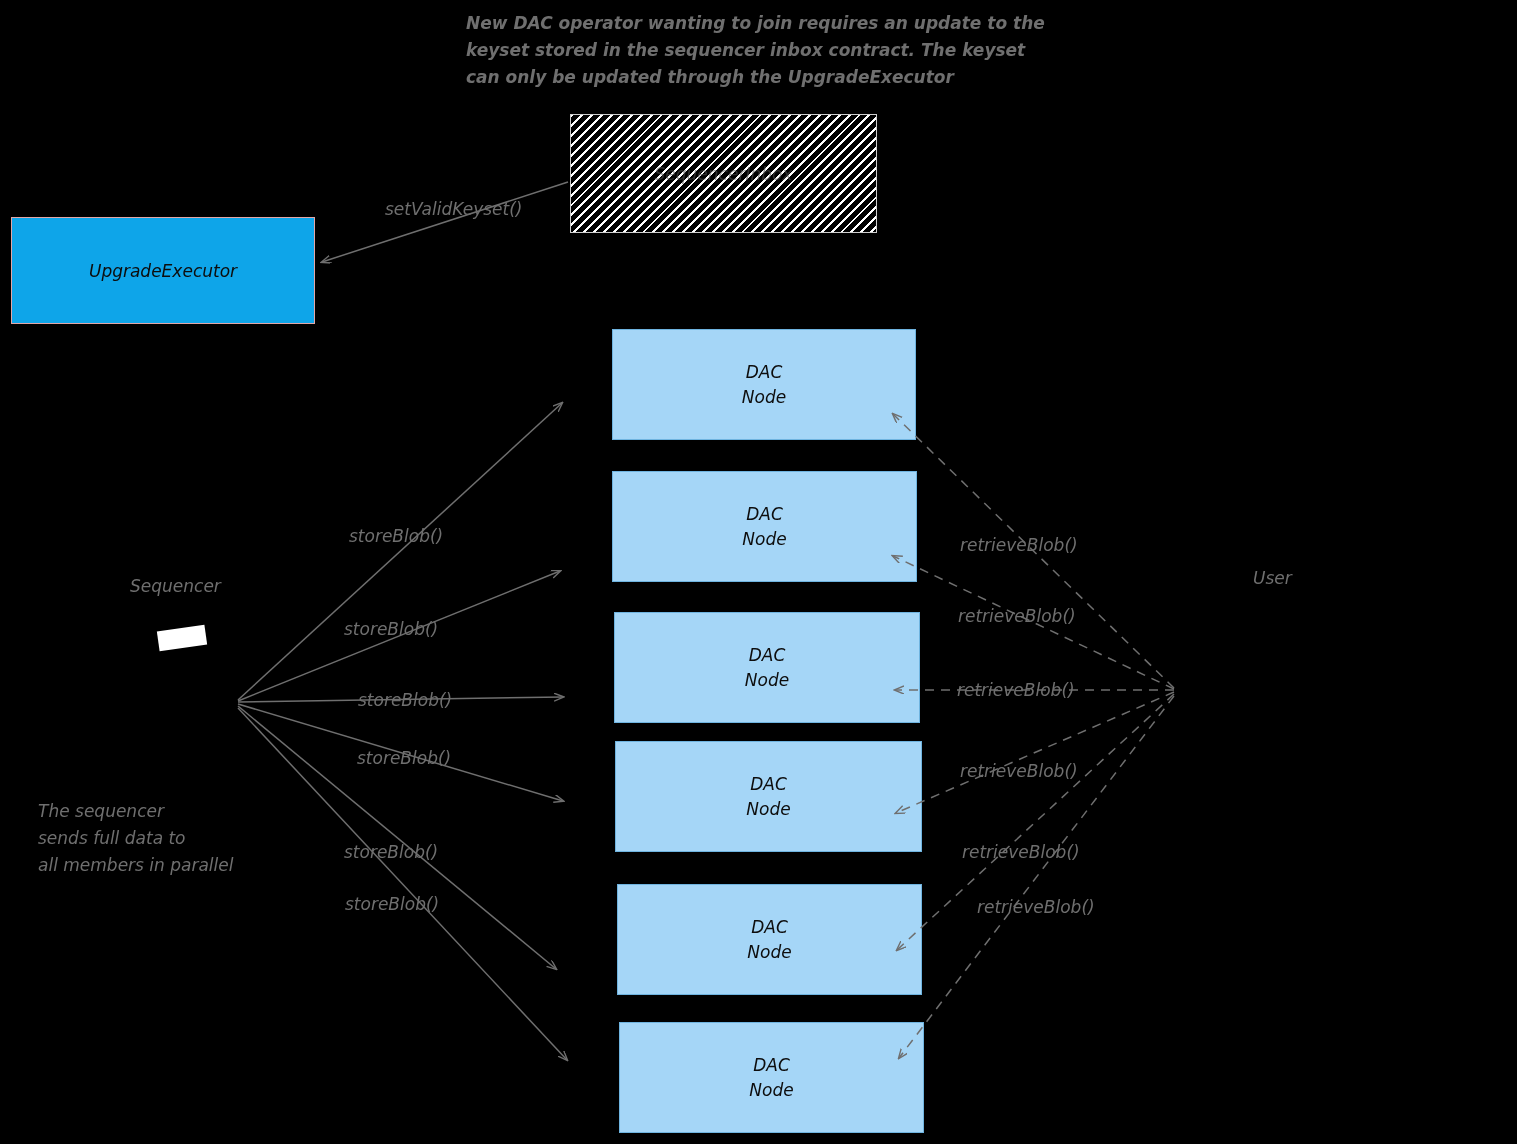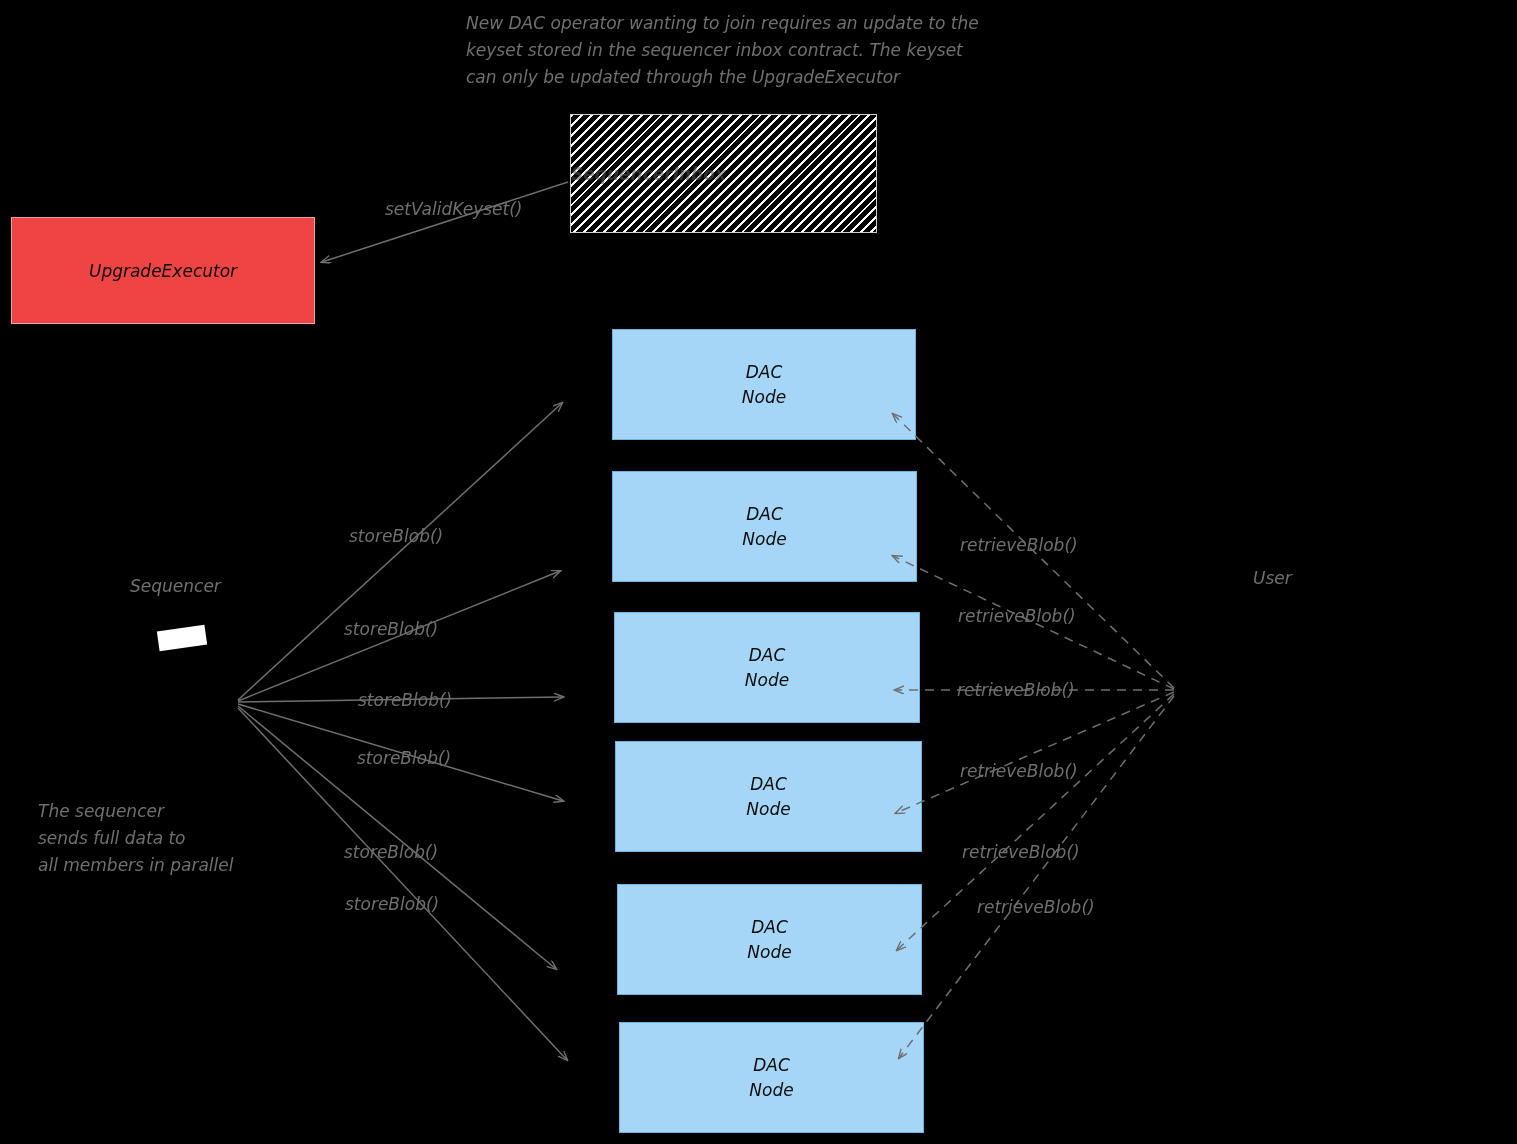--- a/index.html
+++ b/index.html
@@ -5,36 +5,36 @@
   html,body{margin:0;padding:0;background:#000;}
   body{width:1517px;height:1144px;position:relative;overflow:hidden;
        font-family:"DejaVu Sans",sans-serif;color:#7a7a7a;}
   .canvas{position:absolute;left:0;top:0;width:1517px;height:1144px;}
   svg.overlay{position:absolute;left:0;top:0;width:1517px;height:1144px;pointer-events:none;}
   .note{position:absolute;color:#6f6f6f;font-size:17px;line-height:27px;font-family:"DejaVu Sans",sans-serif;white-space:pre;font-style:italic;}
   .edge-label{position:absolute;color:#6f6f6f;font-size:17px;font-family:"DejaVu Sans",sans-serif;white-space:pre;font-style:italic;}
   .node-box{position:absolute;background:#a5d6f7;border:1px solid #6fb4e0;
             display:flex;align-items:center;justify-content:center;
             color:#0d0d0d;font-size:17px;line-height:25px;text-align:center;font-style:italic;margin-left:41px;}
-  .upgrade-box{position:absolute;background:#ef4444;border:1px solid #e3a6a6;
+  .upgrade-box{position:absolute;background:#0ea5e9;border:1px solid #e3a6a6;
             display:flex;align-items:center;justify-content:center;
             color:#0d0d0d;font-size:17px;text-align:center;font-style:italic;}
   .hatch-box{position:absolute;border:1px solid #cfcfcf;
             background-image:repeating-linear-gradient(135deg,#ffffff 0px,#ffffff 2px,#000000 2px,#000000 7px);
-            display:flex;align-items:center;justify-content:flex-start;font-weight:bold;}
+            display:flex;align-items:center;justify-content:center;}
   .hatch-label{color:#555;font-size:17px;font-style:italic;opacity:.55;}
   .actor-label{position:absolute;color:#6f6f6f;font-size:17px;font-style:italic;white-space:pre;}
   .seq-glyph{position:absolute;background:#ffffff;}
 </style>
 </head>
 <body>
 
 <div class="canvas">
 
-  <div class="note" style="left:466px;top:10px;">New DAC operator wanting to join requires an update to the
+  <div class="note" style="left:466px;top:10px;font-weight:bold;">New DAC operator wanting to join requires an update to the
 keyset stored in the sequencer inbox contract. The keyset
 can only be updated through the UpgradeExecutor</div>
 
   <div class="hatch-box" style="left:570px;top:114px;width:305px;height:117px;">
     <span class="hatch-label">SequencerInbox</span>
   </div>
 
   <div class="upgrade-box" style="left:11px;top:217px;width:302px;height:105px;">
     <span>UpgradeExecutor</span>
   </div>

